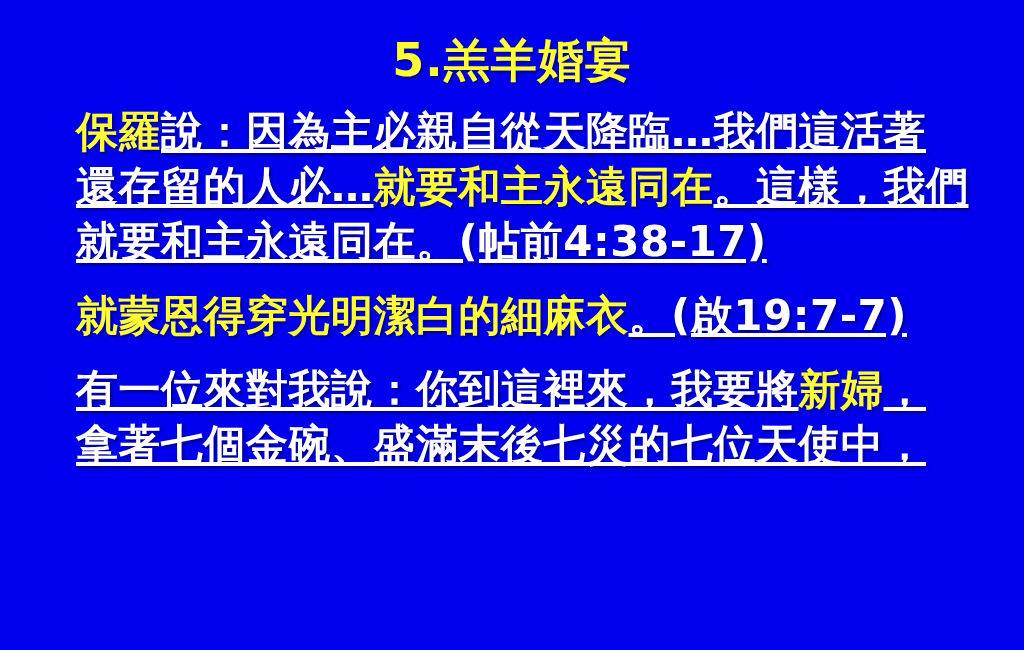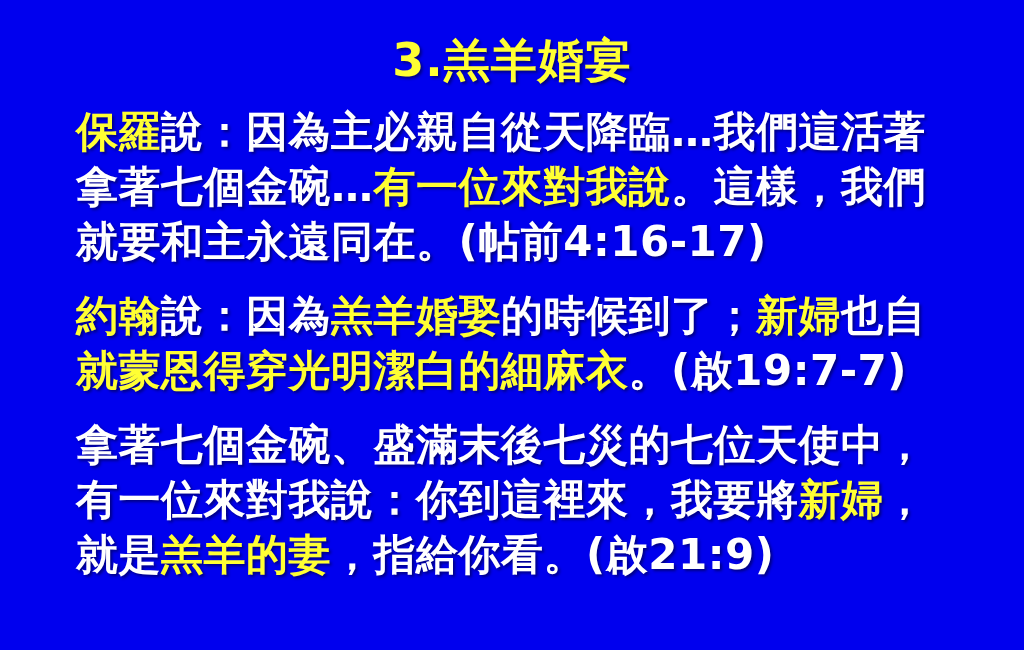--- a/index.html
+++ b/index.html
@@ -39,37 +39,35 @@
   }
   .line {
     font-size: 42px;
     line-height: 55px;
     white-space: nowrap;
     letter-spacing: 0.5px;
   }
   .seg {
     text-shadow: 2px 2px 3px rgba(0,0,40,0.55);
   }
-  .seg.white { color: var(--white, #FFFFFF); }
+  .seg.white { color: var(--white, #FFFFFF); text-decoration: underline; }
   .seg.yellow { color: var(--yellow, #FFFF33); }
 </style>
 </head>
 <body>
 
 <div class="slide">
-  <h1 class="title">3.羔羊婚宴</h1>
+  <h1 class="title">5.羔羊婚宴</h1>
   <div class="body-text">
       <div class="paragraph">
         <div class="line"><span class="seg yellow">保羅</span><span class="seg white">說：因為主必親自從天降臨…我們這活著</span></div>
-        <div class="line"><span class="seg white">拿著七個金碗…</span><span class="seg yellow">有一位來對我說</span><span class="seg white">。這樣，我們</span></div>
-        <div class="line"><span class="seg white">就要和主永遠同在。(帖前4:16-17)</span></div>
+        <div class="line"><span class="seg white">還存留的人必…</span><span class="seg yellow">就要和主永遠同在</span><span class="seg white">。這樣，我們</span></div>
+        <div class="line"><span class="seg white">就要和主永遠同在。(帖前4:38-17)</span></div>
       </div>
       <div class="paragraph">
-        <div class="line"><span class="seg yellow">約翰</span><span class="seg white">說：因為</span><span class="seg yellow">羔羊婚娶</span><span class="seg white">的時候到了；</span><span class="seg yellow">新婦</span><span class="seg white">也自</span></div>
         <div class="line"><span class="seg yellow">就蒙恩得穿光明潔白的細麻衣</span><span class="seg white">。(啟19:7-7)</span></div>
       </div>
       <div class="paragraph">
+        <div class="line"><span class="seg white">有一位來對我說：你到這裡來，我要將</span><span class="seg yellow">新婦</span><span class="seg white">，</span></div>
         <div class="line"><span class="seg white">拿著七個金碗、盛滿末後七災的七位天使中，</span></div>
-        <div class="line"><span class="seg white">有一位來對我說：你到這裡來，我要將</span><span class="seg yellow">新婦</span><span class="seg white">，</span></div>
-        <div class="line"><span class="seg white">就是</span><span class="seg yellow">羔羊的妻</span><span class="seg white">，指給你看。(啟21:9)</span></div>
       </div>
     </div>
 </div>
 
 </body></html>

